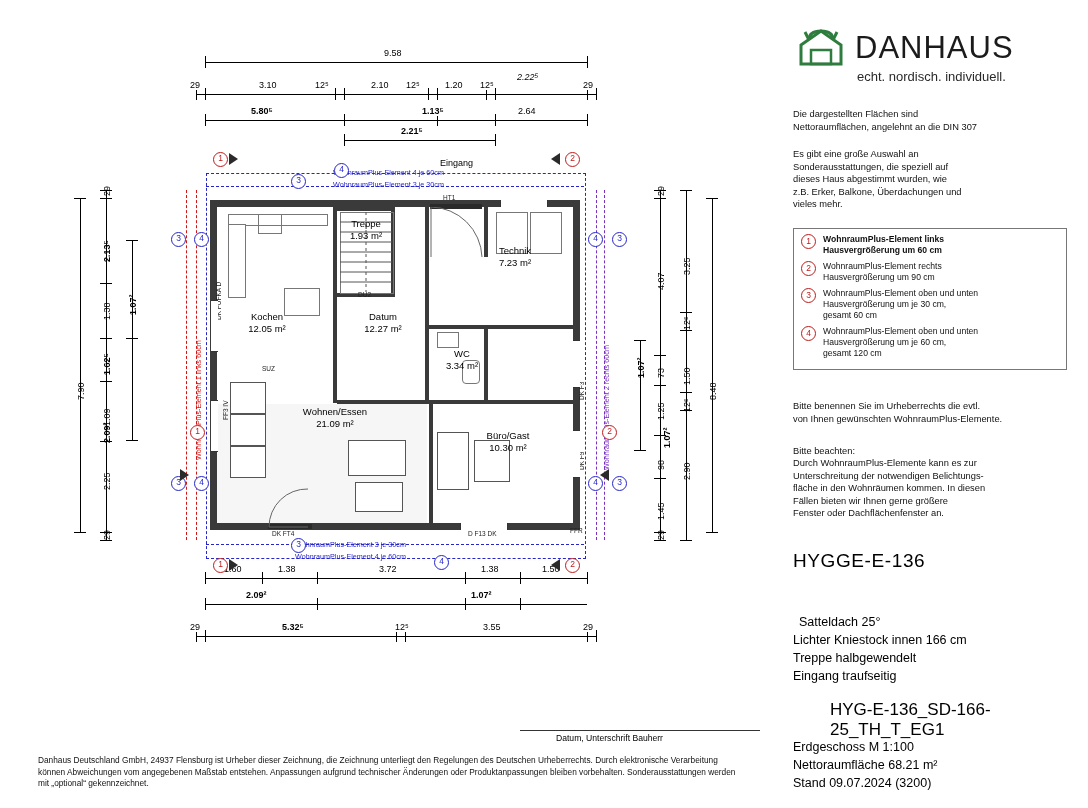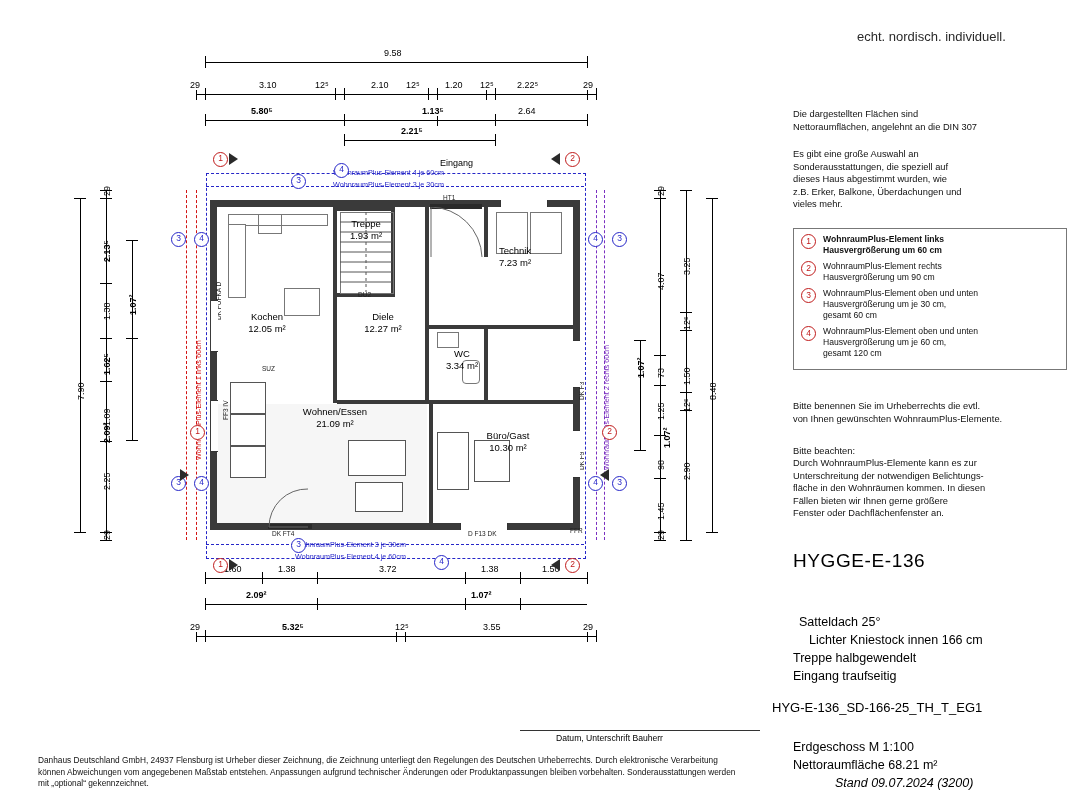--- a/index.html
+++ b/index.html
@@ -59,20 +59,29 @@
   .blk{position:absolute;background:#2a2a2a;}
   .furn{position:absolute;border:1px solid #555;background:#fff;}
   .thin{position:absolute;border:1px solid #777;}
   .lbl{position:absolute;font-size:6.5px;color:#222;white-space:nowrap;}
   .lbl.v{transform:rotate(-90deg);transform-origin:left top;}
 </style>
 </head>
 <body>
 
 <div class="abs" id="logo-block">
+  <div id="logo-row">
+    <svg width="52" height="40" viewBox="0 0 52 40">
+      <path d="M6 17 L26 3 L46 17 L46 36 L6 36 Z" fill="none" stroke="#2f7d3e" stroke-width="3"></path>
+      <path d="M14 12 C14 5, 20 3, 26 3 C32 3, 38 5, 38 12" fill="none" stroke="#2f7d3e" stroke-width="3"></path>
+      <path d="M14 12 L10 4 M38 12 L42 4" stroke="#2f7d3e" stroke-width="3"></path>
+      <rect x="16" y="22" width="20" height="14" fill="none" stroke="#2f7d3e" stroke-width="2.5"></rect>
+    </svg>
+    <div class="logo-name">DANHAUS</div>
+  </div>
   <div class="logo-sub">echt. nordisch. individuell.</div>
 </div>
 
 <div class="abs rtext" style="left:793px;top:108px;width:265px;white-space:pre-line;">Die dargestellten Flächen sind
 Nettoraumflächen, angelehnt an die DIN 307</div>
 <div class="abs rtext" style="left:793px;top:148px;width:265px;white-space:pre-line;">Es gibt eine große Auswahl an
 Sonderausstattungen, die speziell auf
 dieses Haus abgestimmt wurden, wie
 z.B. Erker, Balkone, Überdachungen und
 vieles mehr.</div>
@@ -107,27 +116,27 @@
 <div class="abs rtext" style="left:793px;top:445px;width:272px;font-weight:normal;">Bitte beachten:</div>
 <div class="abs rtext" style="left:793px;top:457px;width:272px;white-space:pre-line;">Durch WohnraumPlus-Elemente kann es zur
 Unterschreitung der notwendigen Belichtungs-
 fläche in den Wohnräumen kommen. In diesen
 Fällen bieten wir Ihnen gerne größere
 Fenster oder Dachflächenfenster an.</div>
 
 <div class="abs" id="title-main">HYGGE-E-136</div>
 
 <div class="abs spec" style="left:793px;top:613px;margin-left:6px;">Satteldach 25°</div>
-<div class="abs spec" style="left:793px;top:631px;margin-left:16px;">Lichter Kniestock innen 166 cm</div>
+<div class="abs spec" style="left:793px;top:631px;">Lichter Kniestock innen 166 cm</div>
 <div class="abs spec" style="left:793px;top:649px;">Treppe halbgewendelt</div>
 <div class="abs spec" style="left:793px;top:667px;">Eingang traufseitig</div>
-<div class="abs" style="left:772px;top:700px;font-size:13px;">HYG-E-136_SD-166-25_TH_T_EG1</div>
+<div class="abs" style="left:830px;top:700px;font-size:17px;">HYG-E-136_SD-166-25_TH_T_EG1</div>
 <div class="abs spec" style="left:793px;top:738px;">Erdgeschoss M 1:100</div>
 <div class="abs spec" style="left:793px;top:756px;">Nettoraumfläche 68.21 m²</div>
-<div class="abs spec" style="left:835px;top:774px;font-style:italic;">Stand 09.07.2024 (3200)</div>
+<div class="abs spec" style="left:793px;top:774px;">Stand 09.07.2024 (3200)</div>
 
 <div class="abs" id="sig-line"></div>
 <div class="abs" id="sig-label">Datum, Unterschrift Bauherr</div>
 <div class="abs" id="footer">Danhaus Deutschland GmbH, 24937 Flensburg ist Urheber dieser Zeichnung, die Zeichnung unterliegt den Regelungen des Deutschen Urheberrechts. Durch elektronische Verarbeitung können Abweichungen vom angegebenen Maßstab entstehen. Anpassungen aufgrund technischer Änderungen oder Produktanpassungen bleiben vorbehalten. Sonderausstattungen werden mit „optional“ gekennzeichnet.</div>
 
 <div class="abs" id="plan">
 
   <div class="dimline" style="left:205px;top:62px;width:382px;"></div>
   <div class="tick" style="left:205px;top:56px;height:12px;"></div>
   <div class="tick" style="left:587px;top:56px;height:12px;"></div>
@@ -144,21 +153,21 @@
   <div class="tick" style="left:495px;top:88px;height:12px;"></div>
   <div class="tick" style="left:587px;top:88px;height:12px;"></div>
   <div class="tick" style="left:596px;top:88px;height:12px;"></div>
   <div class="dimtxt" style="left:189px;top:80px;">29</div>
   <div class="dimtxt" style="left:258px;top:80px;">3.10</div>
   <div class="dimtxt" style="left:314px;top:80px;">12⁵</div>
   <div class="dimtxt" style="left:370px;top:80px;">2.10</div>
   <div class="dimtxt" style="left:405px;top:80px;">12⁵</div>
   <div class="dimtxt" style="left:444px;top:80px;">1.20</div>
   <div class="dimtxt" style="left:479px;top:80px;">12⁵</div>
-  <div class="dimtxt" style="left:516px;top:80px;">2.22⁵</div>
+  <div class="dimtxt" style="left:516px;top:72px;font-style:italic;">2.22⁵</div>
   <div class="dimtxt" style="left:582px;top:80px;">29</div>
 
   <div class="dimline" style="left:205px;top:120px;width:382px;"></div>
   <div class="tick" style="left:205px;top:114px;height:12px;"></div>
   <div class="tick" style="left:344px;top:114px;height:12px;"></div>
   <div class="tick" style="left:437px;top:114px;height:12px;"></div>
   <div class="tick" style="left:495px;top:114px;height:12px;"></div>
   <div class="tick" style="left:587px;top:114px;height:12px;"></div>
   <div class="dimtxt b" style="left:250px;top:106px;font-weight:bold;">5.80⁵</div>
   <div class="dimtxt b" style="left:421px;top:106px;font-weight:bold;">1.13⁵</div>
@@ -409,21 +418,21 @@
   </div>
   <div class="rname" style="left:480px;top:245px;width:70px;">
     <span>Technik</span><br>
     <span>7.23 m²</span>
   </div>
   <div class="rname" style="left:232px;top:311px;width:70px;">
     <span>Kochen</span><br>
     <span>12.05 m²</span>
   </div>
   <div class="rname" style="left:348px;top:311px;width:70px;">
-    <span>Diele</span><br>
+    <span>Datum</span><br>
     <span>12.27 m²</span>
   </div>
   <div class="rname" style="left:432px;top:348px;width:60px;">
     <span>WC</span><br>
     <span>3.34 m²</span>
   </div>
   <div class="rname" style="left:280px;top:406px;width:110px;">
     <span>Wohnen/Essen</span><br>
     <span>21.09 m²</span>
   </div>

